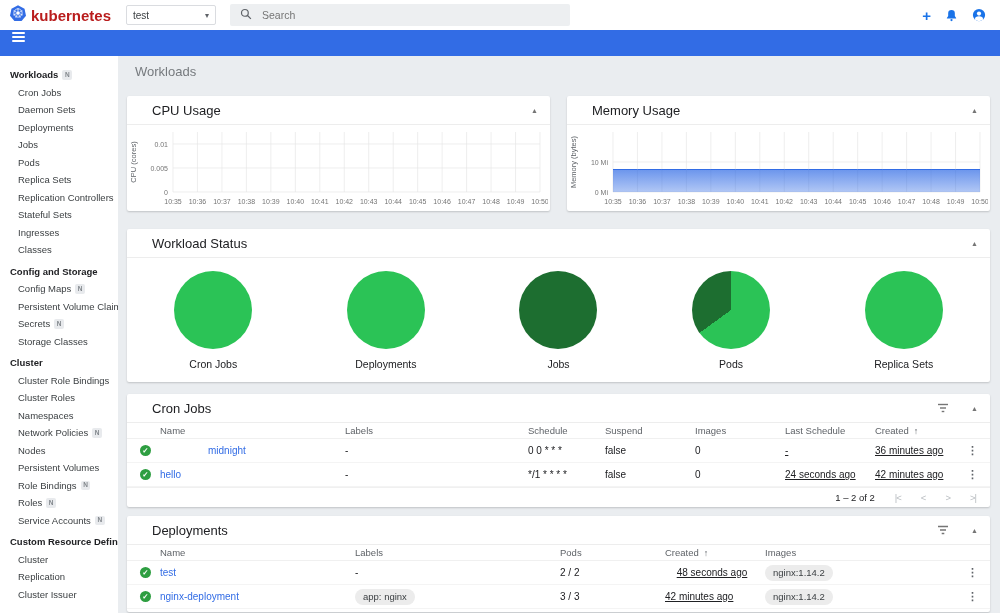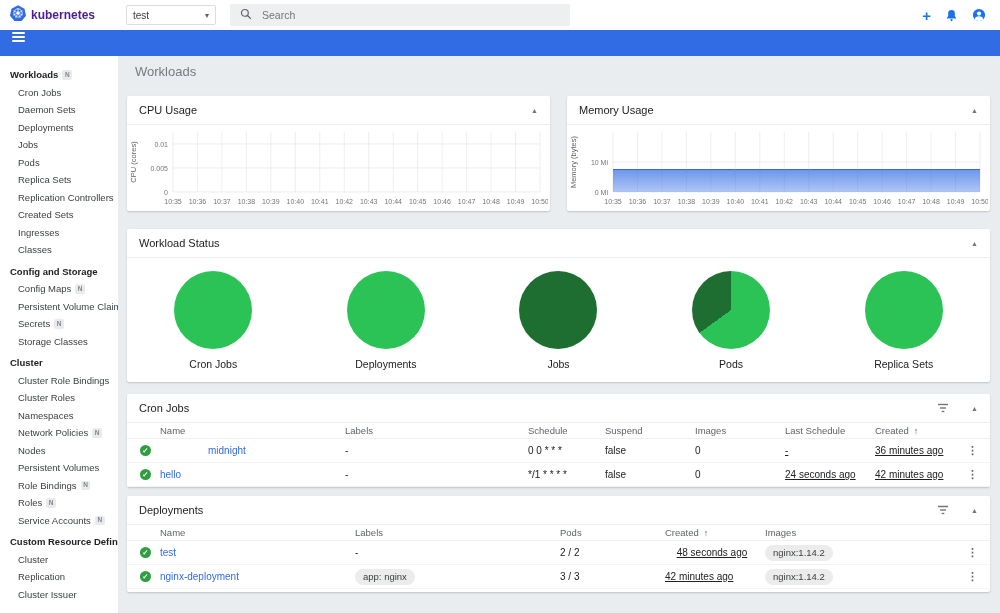--- a/index.html
+++ b/index.html
@@ -2,21 +2,21 @@
 <html><head>
 <meta charset="utf-8">
 <style>
   * { margin:0; padding:0; box-sizing:border-box; }
   html,body { width:1000px; height:613px; overflow:hidden;
     font-family:"Liberation Sans", sans-serif; background:#eaedf0; }
 
   
   .topbar { height:30px; background:#fff; display:flex; align-items:center; }
   .brand { width:118px; display:flex; align-items:center; padding-left:10px; gap:5px; }
-  .brand-text { color:#4c1d95; font-weight:bold; font-size:12px; }
+  .brand-text { color:#b91c1c; font-weight:bold; font-size:15px; }
   .ns-select { margin-left:8px; width:90px; height:20px; border:1px solid #dadce0;
     border-radius:2px; display:flex; align-items:center; padding:0 6px;
     font-size:10px; color:#3c4043; background:#fff; cursor:pointer; }
   .ns-caret { margin-left:auto; color:#5f6368; font-size:8px; }
   .searchbar { margin-left:14px; width:340px; height:22px; background:#edeff1;
     border-radius:2px; display:flex; align-items:center; padding:0 10px; gap:10px; }
   .searchbar input { border:none; outline:none; background:transparent; flex:1;
     font-size:10.5px; color:#3c4043; font-family:"Liberation Sans",sans-serif; }
   .top-actions { margin-left:auto; display:flex; align-items:center; gap:14px; padding-right:14px; }
   .icon-btn { color:#1a73e8; font-size:14px; line-height:1; cursor:pointer;
@@ -41,21 +41,21 @@
   .sb-badge { display:inline-block; background:#e8eaed; color:#80868b; font-size:6.5px;
     font-weight:bold; padding:1.5px 2.5px; border-radius:2px; margin-left:4px; line-height:1; }
 
   .content { flex:1; padding:8px 10px 0 9px; overflow:hidden; }
   .page-title { color:#767a7e; font-size:13px; line-height:16px; margin:0 0 16px 8px; }
 
   
   .card { background:#fff; border-radius:2px; box-shadow:0 1px 2px rgba(0,0,0,.18); }
   .card-header { height:29px; display:flex; align-items:center; padding:0 12px;
     border-bottom:1px solid #ededed; }
-  .card-title { font-size:11px; color:#202124; }
+  .card-title { font-size:13px; color:#202124;margin-left:13px; }
   .header-icons { margin-left:auto; display:flex; align-items:center; gap:22px; }
   .collapse-btn { color:#757575; font-size:7px; cursor:pointer; line-height:1; }
   .filter-btn { cursor:pointer; display:flex; align-items:center; }
 
   .charts-row { display:flex; gap:17px; margin-bottom:18px; }
   .chart-card { flex:1; height:115px; }
   .chart-card svg { display:block; }
 
   .ws-card { height:153px; margin-bottom:12px; }
   .pies { display:flex; padding-top:13px; }
@@ -177,21 +177,21 @@
       <div class="sb-item">
         <span>Pods</span>
       </div>
       <div class="sb-item">
         <span>Replica Sets</span>
       </div>
       <div class="sb-item">
         <span>Replication Controllers</span>
       </div>
       <div class="sb-item">
-        <span>Created Sets</span>
+        <span>Stateful Sets</span>
       </div>
       <div class="sb-item">
         <span>Ingresses</span>
       </div>
       <div class="sb-item">
         <span>Classes</span>
       </div>
       <div class="sb-section">
         <span>Config and Storage</span>
       </div>
@@ -445,20 +445,27 @@
             <div class="t-cell" style="width: 185px; flex: 0 0 185px;"><a>hello</a></div>
             <div class="t-cell" style="width: 183px; flex: 0 0 183px;">-</div>
             <div class="t-cell" style="width: 77px; flex: 0 0 77px;">*/1 * * * *</div>
             <div class="t-cell" style="width: 90px; flex: 0 0 90px;">false</div>
             <div class="t-cell" style="width: 90px; flex: 0 0 90px;">0</div>
             <div class="t-cell" style="width: 90px; flex: 0 0 90px;"><span class="u">24 seconds ago</span></div>
             <div class="t-cell" style="width: 92px; flex: 0 0 92px;"><span class="u">42 minutes ago</span></div>
             <div class="t-cell" style="width: 23px; flex: 0 0 23px;"><span class="kebab">⋮</span></div>
           </div>
         </div>
+      <div class="t-footer">
+        <span class="pg-label">1 – 2 of 2</span>
+        <span class="pg-btn">|&lt;</span>
+        <span class="pg-btn">&lt;</span>
+        <span class="pg-btn">&gt;</span>
+        <span class="pg-btn">&gt;|</span>
+      </div>
     </section>
 
     <section class="card table-card dep-card">
       <div class="card-header">
         <span class="card-title">Deployments</span>
         <span class="header-icons">
           <span class="filter-btn">
             <svg width="12" height="10" viewBox="0 0 12 10" stroke="#757575" stroke-width="1.4">
               <line x1="1" y1="1.5" x2="11" y2="1.5"></line>
                 <line x1="3" y1="5" x2="9" y2="5"></line>

